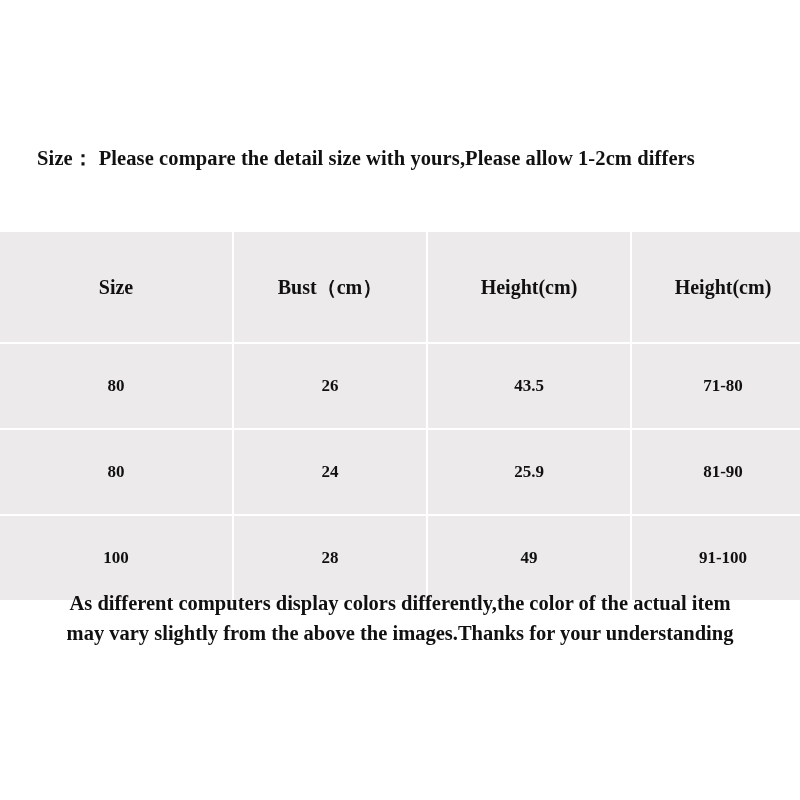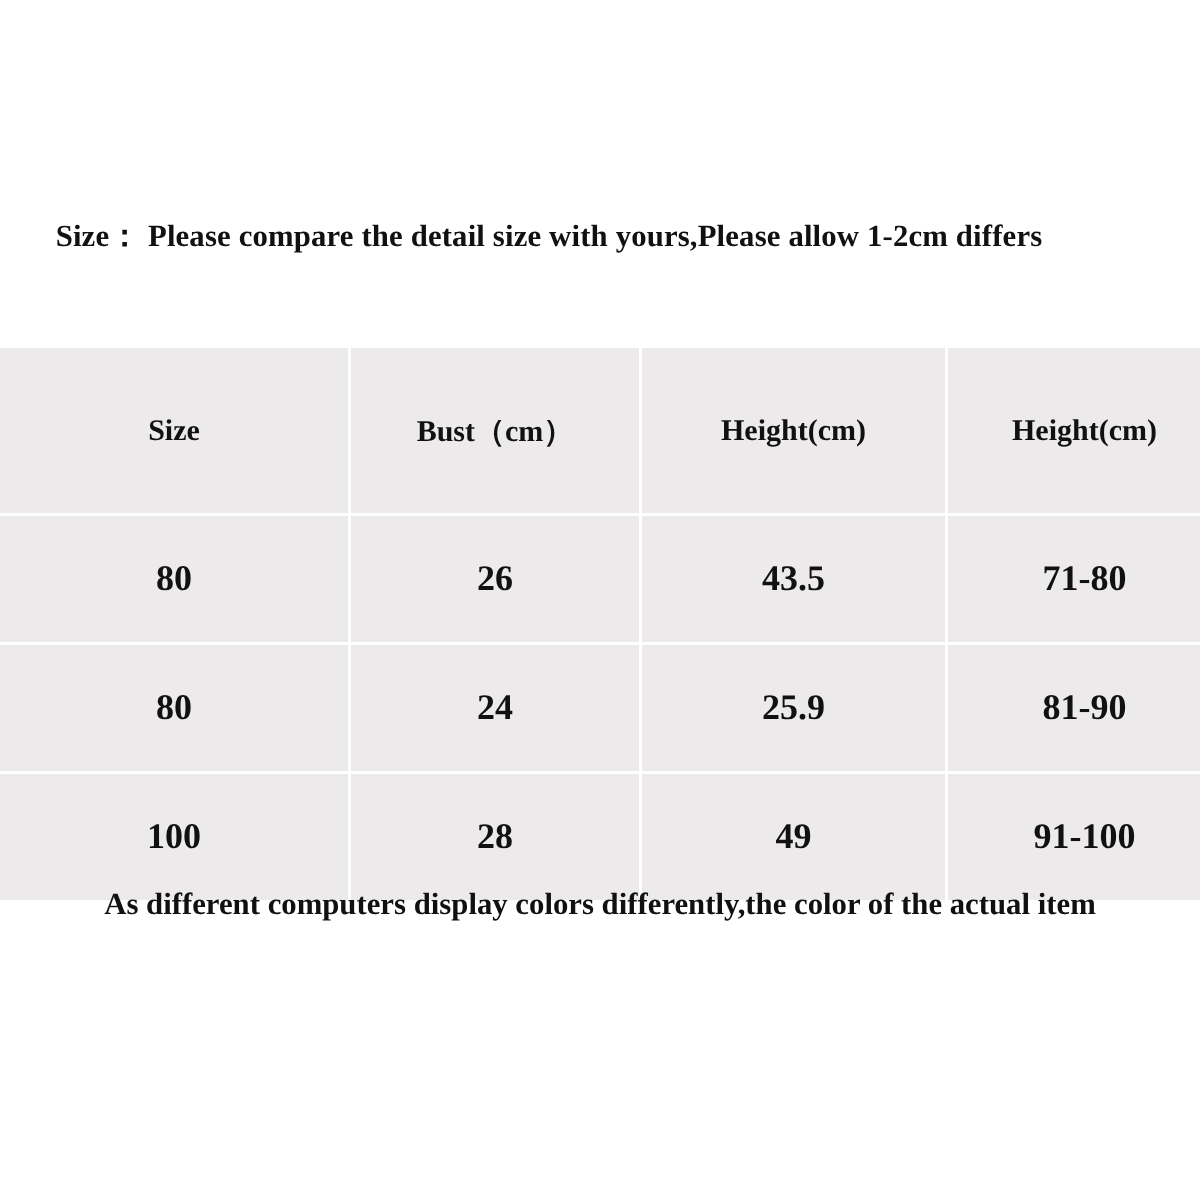--- a/index.html
+++ b/index.html
@@ -56,21 +56,21 @@
     font-weight: bold;
     color: #111111;
     background: #eceaea;
   }
   table.size-table th {
     height: 108px;
     font-size: 20px;
   }
   table.size-table td {
     height: 82px;
-    font-size: 24px;
+    font-size: 17px;
   }
   table.size-table tr.header-row th:first-child,
   table.size-table tr td:first-child {
     border-left: none;
   }
   table.size-table tr.header-row th:last-child,
   table.size-table tr td:last-child {
     border-right: none;
   }
   table.size-table tr.header-row th {
@@ -136,15 +136,16 @@
           <td class="col-2">28</td>
           <td class="col-3">49</td>
           <td class="col-4">91-100</td>
         </tr>
       </tbody>
     </table>
   </div>
 
   <div class="note-bottom">
     <span class="nb-line">As different computers display colors differently,the color of the actual item</span>
+    <span class="nb-line">may vary slightly from the above the images.Thanks for your understanding</span>
   </div>
 
 </div>
 
 </body></html>

